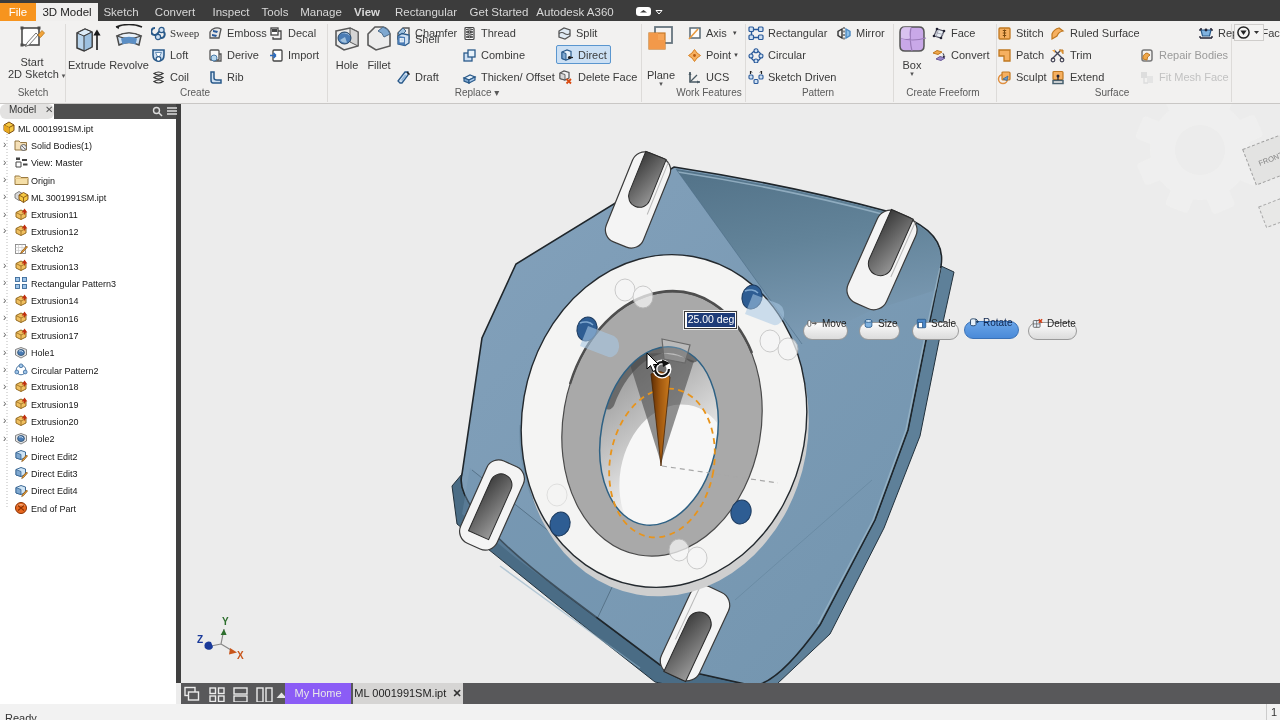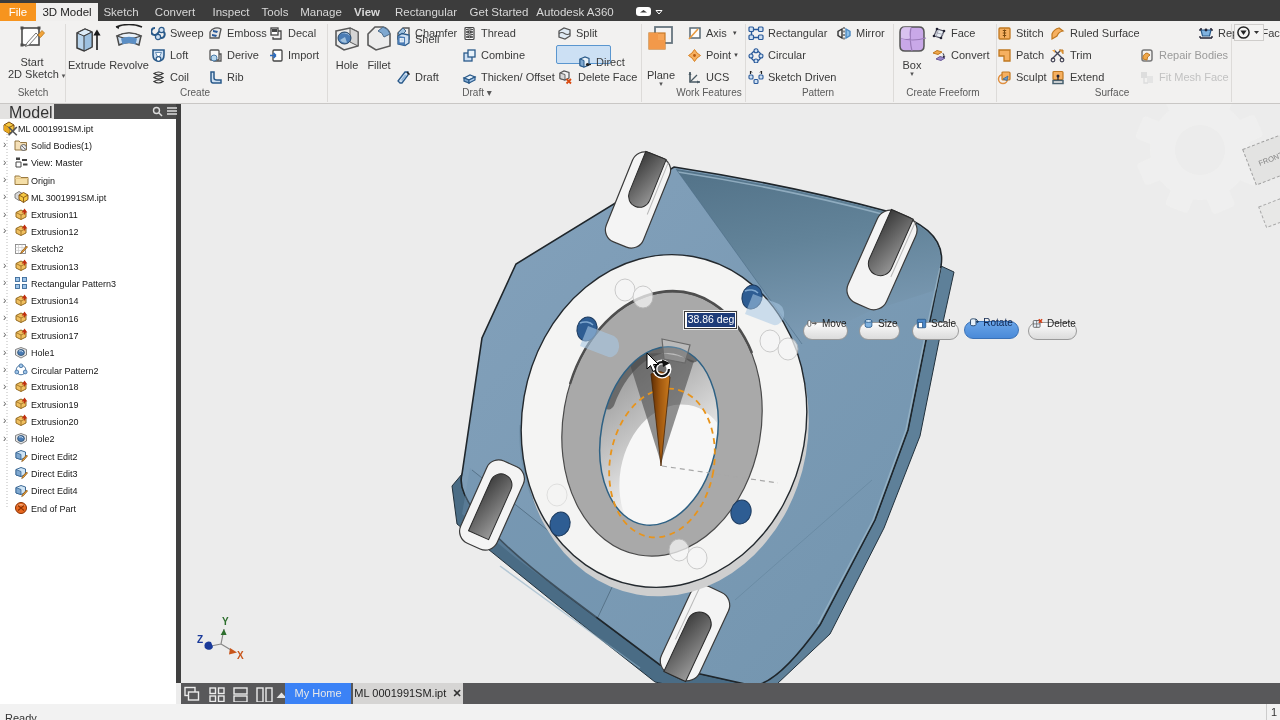--- a/index.html
+++ b/index.html
@@ -16,28 +16,28 @@
   .gdiv { position:absolute; top:3px; height:78px; width:1px; background:#dddbd9; }
   .glabel { position:absolute; top:66px; height:13px; font-size:10px; color:#5a5a5a; text-align:center; white-space:nowrap; }
   .bigbtn { position:absolute; text-align:center; font-size:11px; color:#3a3a3a; white-space:nowrap; }
   .srow { position:absolute; height:16px; font-size:11px; color:#3a3a3a; white-space:nowrap; display:flex; align-items:center; }
   .srow svg { margin-right:4px; }
   .gray1 { color:#9a9a9a !important; }
   .gray2 { color:#c2c2c2 !important; }
   
   #lpanel { left:0; top:104px; width:176px; height:616px; background:#fff; }
   #lpanel-border { left:176px; top:104px; width:5px; height:579px; background:#3f3f3f; }
-  #ph-tab { left:0; top:104px; width:54px; height:15px; background:#e3e2e1; font-size:16px; color:#333; }
+  #ph-tab { left:0; top:104px; width:54px; height:15px; background:#e3e2e1; font-size:10px; color:#333;border-radius:6px; }
   #ph-bar { left:54px; top:104px; width:122px; height:15px; background:#4e4e4e; }
   
   #viewport { left:181px; top:104px; width:1099px; height:579px; background:#ececec; }
   
   .pill { position:absolute; height:16px; border:1px solid #9a9a9a; border-radius:9px; background:linear-gradient(#fdfdfd,#e8e8e8 60%,#dcdcdc); font-size:10px; color:#222; display:flex; align-items:center; padding:0 5px 16px 3px; }
   .pill svg { margin-right:4px; flex:0 0 auto; }
-  .pillblue { background:linear-gradient(#6aa5e8,#4a8ad8); border-color:#3a72b8; color:#10264f;justify-content:center; }
+  .pillblue { background:linear-gradient(#6aa5e8,#4a8ad8); border-color:#3a72b8; color:#10264f; }
   
   #bottombar { left:181px; top:683px; width:1099px; height:21px; background:#58585a; }
   #statusbar { left:0; top:704px; width:1280px; height:16px; background:#f2f2f2; font-size:11px; color:#333; }
   .btab { position:absolute; top:0; height:21px; line-height:21px; font-size:11px; }
 </style>
 </head>
 <body>
 
 <div class="abs" id="menubar">
   <div class="mtab" id="tab-file">File</div>
@@ -61,21 +61,21 @@
 <div class="abs" id="ribbon">
   <div class="gdiv" style="left:65px;"></div>
   <div class="gdiv" style="left:327px;"></div>
   <div class="gdiv" style="left:641px;"></div>
   <div class="gdiv" style="left:745px;"></div>
   <div class="gdiv" style="left:893px;"></div>
   <div class="gdiv" style="left:996px;"></div>
   <div class="gdiv" style="left:1231px;"></div>
   <div class="glabel" style="left:8px;width:50px;">Sketch</div>
   <div class="glabel" style="left:160px;width:70px;">Create</div>
-  <div class="glabel" style="left:442px;width:70px;">Draft ▾</div>
+  <div class="glabel" style="left:442px;width:70px;">Replace ▾</div>
   <div class="glabel" style="left:655px;width:76px;margin-left:16px;">Work Features</div>
   <div class="glabel" style="left:783px;width:70px;">Pattern</div>
   <div class="glabel" style="left:903px;width:80px;">Create Freeform</div>
   <div class="glabel" style="left:1077px;width:70px;">Surface</div>
 
   <div class="bigbtn" style="left:8px;top:3px;width:48px;">
     <svg width="26" height="30" viewBox="0 0 26 30">
         <rect x="3" y="4" width="17" height="17" fill="#fdfdfd" stroke="#4a4a4a" stroke-width="1.6"></rect>
         <rect x="1.5" y="2.5" width="3" height="3" fill="#4a4a4a"></rect>
         <rect x="18.5" y="2.5" width="3" height="3" fill="#4a4a4a"></rect>
@@ -131,21 +131,21 @@
   </div>
   <div class="bigbtn" style="left:894px;top:3px;width:36px;">
     <svg width="30" height="30" viewBox="0 0 30 30">
         <path d="M8 3 h14 q5 0 5 5 v14 q0 5 -5 5 h-14 q-5 0 -5 -5 v-14 q0 -5 5 -5" fill="#c9a8e8" stroke="#555" stroke-width="1.5"></path>
         <path d="M4 14 q11 4 25 0 M14 3 q-2 12 1 24" fill="none" stroke="#9a7ab8" stroke-width="1.2"></path>
         <path d="M8 3 h6 q-3 5 -1 11 q-5 2 -9 0 v-6 q0 -5 4 -5" fill="#ddc8f0" opacity="0.8"></path>
       </svg>
     <div style="margin-top:3px;">Box</div><div style="font-size:7px;color:#555;line-height:6px;">▾</div>
   </div>
 
-  <div class="srow" style="left:151px;top:4px;"><svg width="15" height="15" viewBox="0 0 15 15">
+  <div class="srow" style="left:151px;top:4px;font-family:Liberation Serif, serif;"><svg width="15" height="15" viewBox="0 0 15 15">
         <path d="M4 2 a3.5 3.5 0 1 0 3 5 a3.5 3.5 0 1 1 3 5" fill="none" stroke="#2a5a8a" stroke-width="2"></path>
         <circle cx="10.5" cy="4" r="2.6" fill="#cfe0f2" stroke="#2a5a8a" stroke-width="1.2"></circle>
         <circle cx="7" cy="11" r="2.6" fill="#cfe0f2" stroke="#2a5a8a" stroke-width="1.2"></circle>
       </svg>Sweep</div>
   <div class="srow" style="left:151px;top:26px;"><svg width="15" height="15" viewBox="0 0 15 15">
         <path d="M2 2 h11 v5 q0 6 -5.5 6 q-5.5 0 -5.5 -6 Z" fill="#cfe0f2" stroke="#2a5a8a" stroke-width="1.6"></path>
         <path d="M4.5 4.5 h6 l-2 4 h-2 Z" fill="#fff" stroke="#4a7aa8" stroke-width="0.8"></path>
         <circle cx="7.5" cy="11" r="2.4" fill="#fff" stroke="#2a5a8a" stroke-width="1.2"></circle>
       </svg>Loft</div>
   <div class="srow" style="left:151px;top:48px;"><svg width="15" height="15" viewBox="0 0 15 15">
@@ -199,21 +199,21 @@
   <div class="srow" style="left:462px;top:48px;"><svg width="15" height="15" viewBox="0 0 15 15">
         <path d="M2 8 L8 5 L13 7 L7 10 Z" fill="#e8f2fa" stroke="#2a5a8a" stroke-width="1.2"></path>
         <path d="M2 8 L7 10 L7 13 L2 11 Z" fill="#7fa8d0" stroke="#2a5a8a" stroke-width="1.2"></path>
         <path d="M7 10 L13 7 L13 10 L7 13 Z" fill="#a8c8e8" stroke="#2a5a8a" stroke-width="1.2"></path>
       </svg>Thicken/ Offset</div>
   <div class="srow" style="left:557px;top:4px;"><svg width="15" height="15" viewBox="0 0 15 15">
         <path d="M2 5 L7 2 L13 4 L13 10 L8 13 L2 11 Z" fill="#dfeaf4" stroke="#555" stroke-width="1.3"></path>
         <path d="M2 7.5 q3 -2 5.5 0 q3 2 5.5 0" fill="none" stroke="#555" stroke-width="1.1"></path>
       </svg>Split</div>
   <div style="position:absolute;left:556px;top:24px;width:55px;height:19px;border:1px solid #5a96cf;background:#cce0f4;border-radius:2px;"></div>
-  <div class="srow" style="left:577px;top:26px;margin-top:7px;"><svg width="15" height="15" viewBox="0 0 15 15">
+  <div class="srow" style="left:559px;top:26px;"><svg width="15" height="15" viewBox="0 0 15 15">
         <path d="M3 4 L8 2 L12 3.5 L12 10 L7 12 L3 10.5 Z" fill="#e8f2fa" stroke="#2a5a8a" stroke-width="1.2"></path>
         <path d="M3 4 L7 5.5 L7 12 L3 10.5 Z" fill="#7fa8d0" stroke="#2a5a8a" stroke-width="1"></path>
         <circle cx="10.5" cy="9.5" r="1.6" fill="#222"></circle>
         <path d="M10.5 9.5 l3.5 0" stroke="#222" stroke-width="1.2"></path>
       </svg>Direct</div>
   <div class="srow" style="left:558px;top:48px;"><svg width="16" height="16" viewBox="0 0 16 16">
         <path d="M2 4 L6 2 L11 3.5 L11 9 L7 11 L2 9.5 Z" fill="#f2f2f2" stroke="#555" stroke-width="1.2"></path>
         <path d="M2 4 L7 5.5 L7 11 L2 9.5 Z" fill="#d8d8d8" stroke="#555" stroke-width="0.9"></path>
         <path d="M8.5 10 l4.5 4.5 M13 10 l-4.5 4.5" stroke="#d84a10" stroke-width="1.8"></path>
       </svg>Delete Face</div>
@@ -649,41 +649,41 @@
       <path d="M9 2 a4.5 4.5 0 0 1 2.5 4.5 M11.5 6.5 l1 -1.8 M11.5 6.5 l-1.8 -0.9" stroke="#1a3a5e" stroke-width="1.1" fill="none"></path>
     </svg>Rotate</div>
 <div class="pill" style="left:1028px;top:322px;width:49px;">
   <svg width="11" height="11" viewBox="0 0 13 13">
       <rect x="1.5" y="3" width="8" height="8" rx="1" fill="#e8f0f8" stroke="#555" stroke-width="1"></rect>
       <path d="M1.5 7 h8 M5.5 3 v8" stroke="#555" stroke-width="0.8"></path>
       <path d="M8 1.5 l4 4 M12 1.5 l-4 4" stroke="#d83a10" stroke-width="1.6"></path>
     </svg>Delete</div>
 
 <div class="abs" style="left:684px;top:311px;width:53px;height:18px;background:#fff;border:1.5px solid #3a3a3a;box-shadow:0 0 0 1px #e8e8e8;">
-  <div style="position:absolute;left:2px;top:1px;right:1px;bottom:1px;background:#1e3c78;color:#fff;font-size:10.5px;line-height:13px;text-align:center;">38.86 deg</div>
+  <div style="position:absolute;left:2px;top:1px;right:1px;bottom:1px;background:#1e3c78;color:#fff;font-size:10.5px;line-height:13px;text-align:center;">25.00 deg</div>
 </div>
 
 <div class="abs" id="bottombar">
   <svg style="position:absolute;left:3px;top:3px;" width="110" height="16" viewBox="0 0 110 16">
     <g stroke="#ececec" stroke-width="1.4" fill="none">
       <rect x="1" y="1.5" width="10" height="8"></rect>
         <rect x="4.5" y="6" width="10" height="8" fill="#58585a"></rect>
       <rect x="26" y="2" width="5.5" height="5.5"></rect>
         <rect x="34.5" y="2" width="5.5" height="5.5"></rect>
         <rect x="26" y="10" width="5.5" height="5.5"></rect>
         <rect x="34.5" y="10" width="5.5" height="5.5"></rect>
       <rect x="50" y="2" width="13" height="6"></rect>
         <rect x="50" y="10" width="13" height="6"></rect>
       <rect x="73" y="2" width="6" height="14"></rect>
         <rect x="82" y="2" width="6" height="14"></rect>
     </g>
   </svg>
   <svg style="position:absolute;left:94px;top:8px;" width="13" height="8">
       <path d="M1.5 7 L6.5 1.5 L11.5 7 Z" fill="#e4e4e4"></path>
     </svg>
-  <div class="btab" style="left:104px;width:66px;background:#3b82f6;color:#e8e8e8;text-align:center;">My Home</div>
+  <div class="btab" style="left:104px;width:66px;background:#8b5cf6;color:#e8e8e8;text-align:center;">My Home</div>
   <div class="btab" style="left:172px;width:110px;background:#d6d5d4;color:#222;text-align:center;">ML 0001991SM.ipt &nbsp;<span style="color:#333;font-weight:bold;">✕</span></div>
 </div>
 <div class="abs" id="statusbar">
     <span style="position:absolute;left:5px;top:8px;">Ready</span>
   <span style="position:absolute;left:1271px;top:2px;">1</span>
   <span style="position:absolute;left:1266px;top:0;width:1px;height:16px;background:#ccc;"></span>
 </div>
 
 </body></html>

